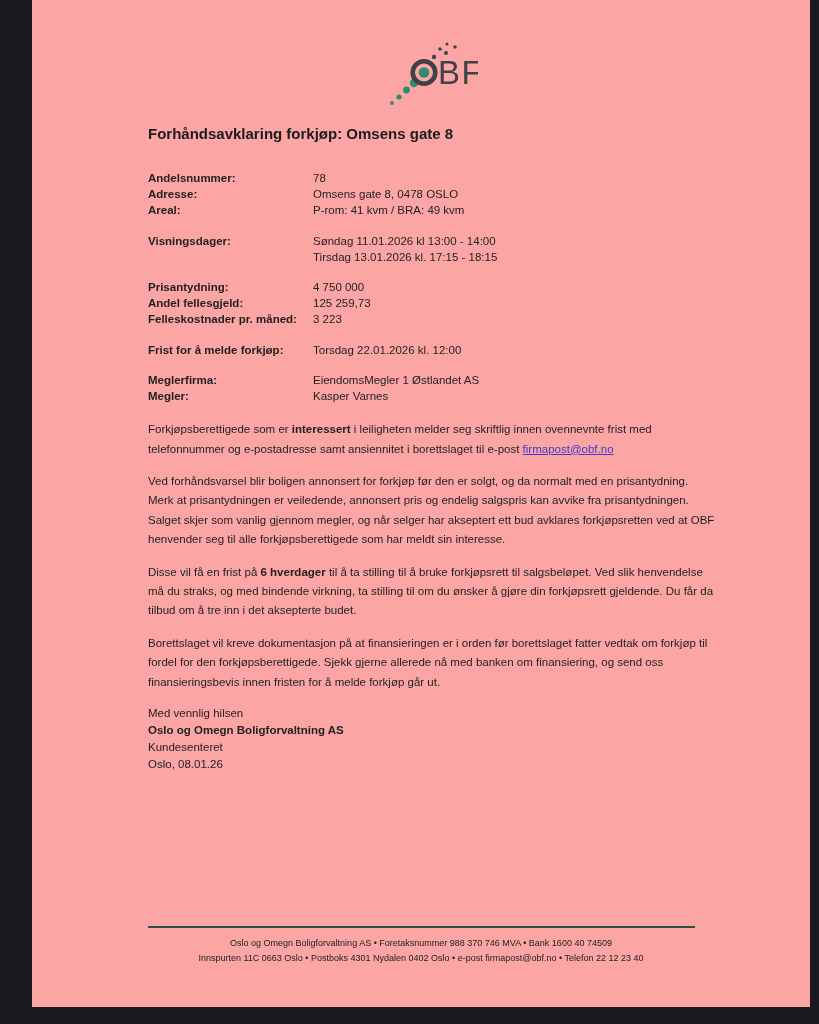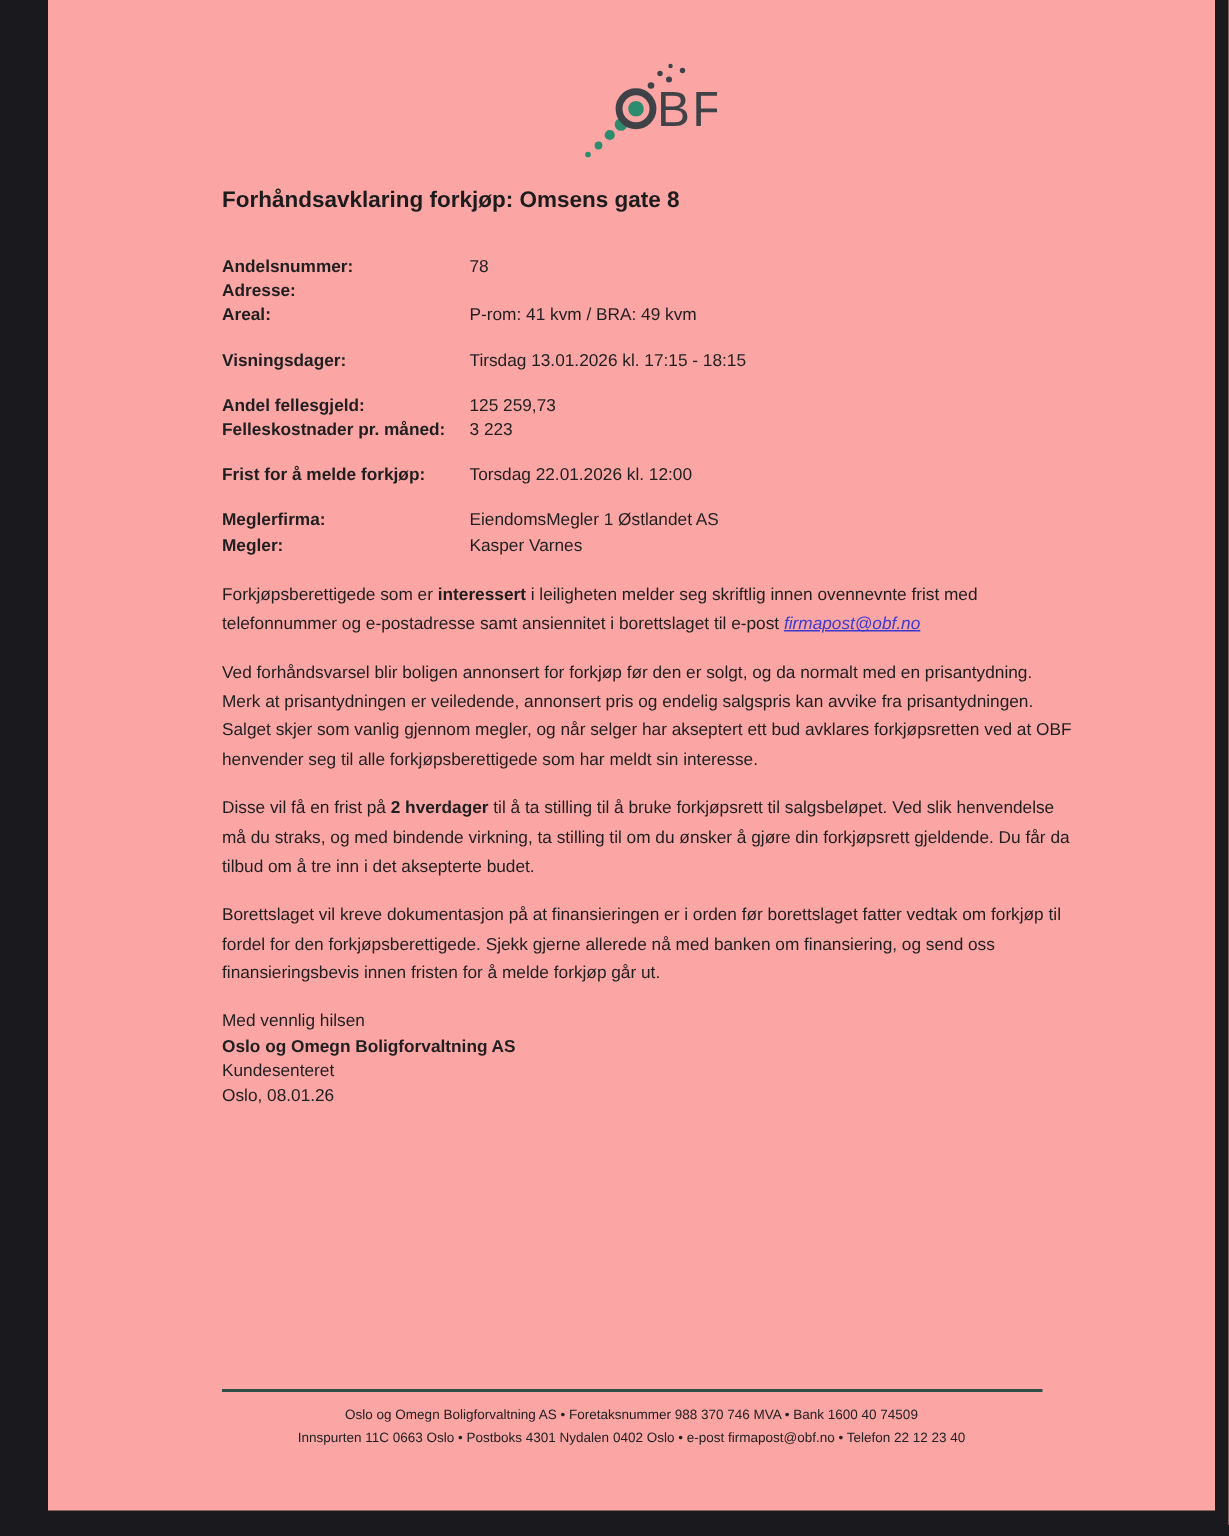--- a/index.html
+++ b/index.html
@@ -47,21 +47,20 @@
   .para {
     font-size: 11.5px;
     line-height: 19.4px;
     margin-top: 13px;
   }
   .para:first-child { margin-top: 0; }
   .link {
     color: #3b3bd1;
     text-decoration: underline;
     cursor: pointer;
-    font-style: italic;
   }
   .signature {
     margin-top: 13px;
     font-size: 11.5px;
     line-height: 16.8px;
   }
   .sig-company { font-weight: bold; }
   .footer {
     position: absolute;
     top: 926px;
@@ -113,35 +112,45 @@
 
     <div class="details">
         <div class="drow">
           <div class="dlabel">Andelsnummer:</div>
           <div class="dvalue">
             <div>78</div>
           </div>
         </div>
         <div class="drow">
           <div class="dlabel">Adresse:</div>
+          <div class="dvalue">
+            <div>Omsens gate 8, 0478 OSLO</div>
+          </div>
         </div>
         <div class="drow">
           <div class="dlabel">Areal:</div>
           <div class="dvalue">
             <div>P-rom: 41 kvm / BRA: 49 kvm</div>
           </div>
         </div>
         <div class="spacer"></div>
         <div class="drow">
           <div class="dlabel">Visningsdager:</div>
           <div class="dvalue">
+            <div>Søndag 11.01.2026 kl 13:00 - 14:00</div>
             <div>Tirsdag 13.01.2026 kl. 17:15 - 18:15</div>
           </div>
         </div>
         <div class="spacer"></div>
+        <div class="drow">
+          <div class="dlabel">Prisantydning:</div>
+          <div class="dvalue">
+            <div>4 750 000</div>
+          </div>
+        </div>
         <div class="drow">
           <div class="dlabel">Andel fellesgjeld:</div>
           <div class="dvalue">
             <div>125 259,73</div>
           </div>
         </div>
         <div class="drow">
           <div class="dlabel">Felleskostnader pr. måned:</div>
           <div class="dvalue">
             <div>3 223</div>
@@ -165,21 +174,21 @@
           <div class="dlabel">Megler:</div>
           <div class="dvalue">
             <div>Kasper Varnes</div>
           </div>
         </div>
       </div>
 
     <div class="paragraphs">
         <p class="para"><span>Forkjøpsberettigede som er </span><strong>interessert</strong><span> i leiligheten melder seg skriftlig innen ovennevnte frist med telefonnummer og e-postadresse samt ansiennitet i borettslaget til e-post </span><a class="link" href="#">firmapost@obf.no</a></p>
         <p class="para"><span>Ved forhåndsvarsel blir boligen annonsert for forkjøp før den er solgt, og da normalt med en prisantydning. Merk at prisantydningen er veiledende, annonsert pris og endelig salgspris kan avvike fra prisantydningen. Salget skjer som vanlig gjennom megler, og når selger har akseptert ett bud avklares forkjøpsretten ved at OBF henvender seg til alle forkjøpsberettigede som har meldt sin interesse.</span></p>
-        <p class="para"><span>Disse vil få en frist på </span><strong>2 hverdager</strong><span> til å ta stilling til å bruke forkjøpsrett til salgsbeløpet. Ved slik henvendelse må du straks, og med bindende virkning, ta stilling til om du ønsker å gjøre din forkjøpsrett gjeldende. Du får da tilbud om å tre inn i det aksepterte budet.</span></p>
+        <p class="para"><span>Disse vil få en frist på </span><strong>6 hverdager</strong><span> til å ta stilling til å bruke forkjøpsrett til salgsbeløpet. Ved slik henvendelse må du straks, og med bindende virkning, ta stilling til om du ønsker å gjøre din forkjøpsrett gjeldende. Du får da tilbud om å tre inn i det aksepterte budet.</span></p>
         <p class="para"><span>Borettslaget vil kreve dokumentasjon på at finansieringen er i orden før borettslaget fatter vedtak om forkjøp til fordel for den forkjøpsberettigede. Sjekk gjerne allerede nå med banken om finansiering, og send oss finansieringsbevis innen fristen for å melde forkjøp går ut.</span></p>
       </div>
 
     <div class="signature">
       <div>Med vennlig hilsen</div>
       <div class="sig-company">Oslo og Omegn Boligforvaltning AS</div>
       <div>Kundesenteret</div>
       <div>Oslo, 08.01.26</div>
     </div>
   </div>

